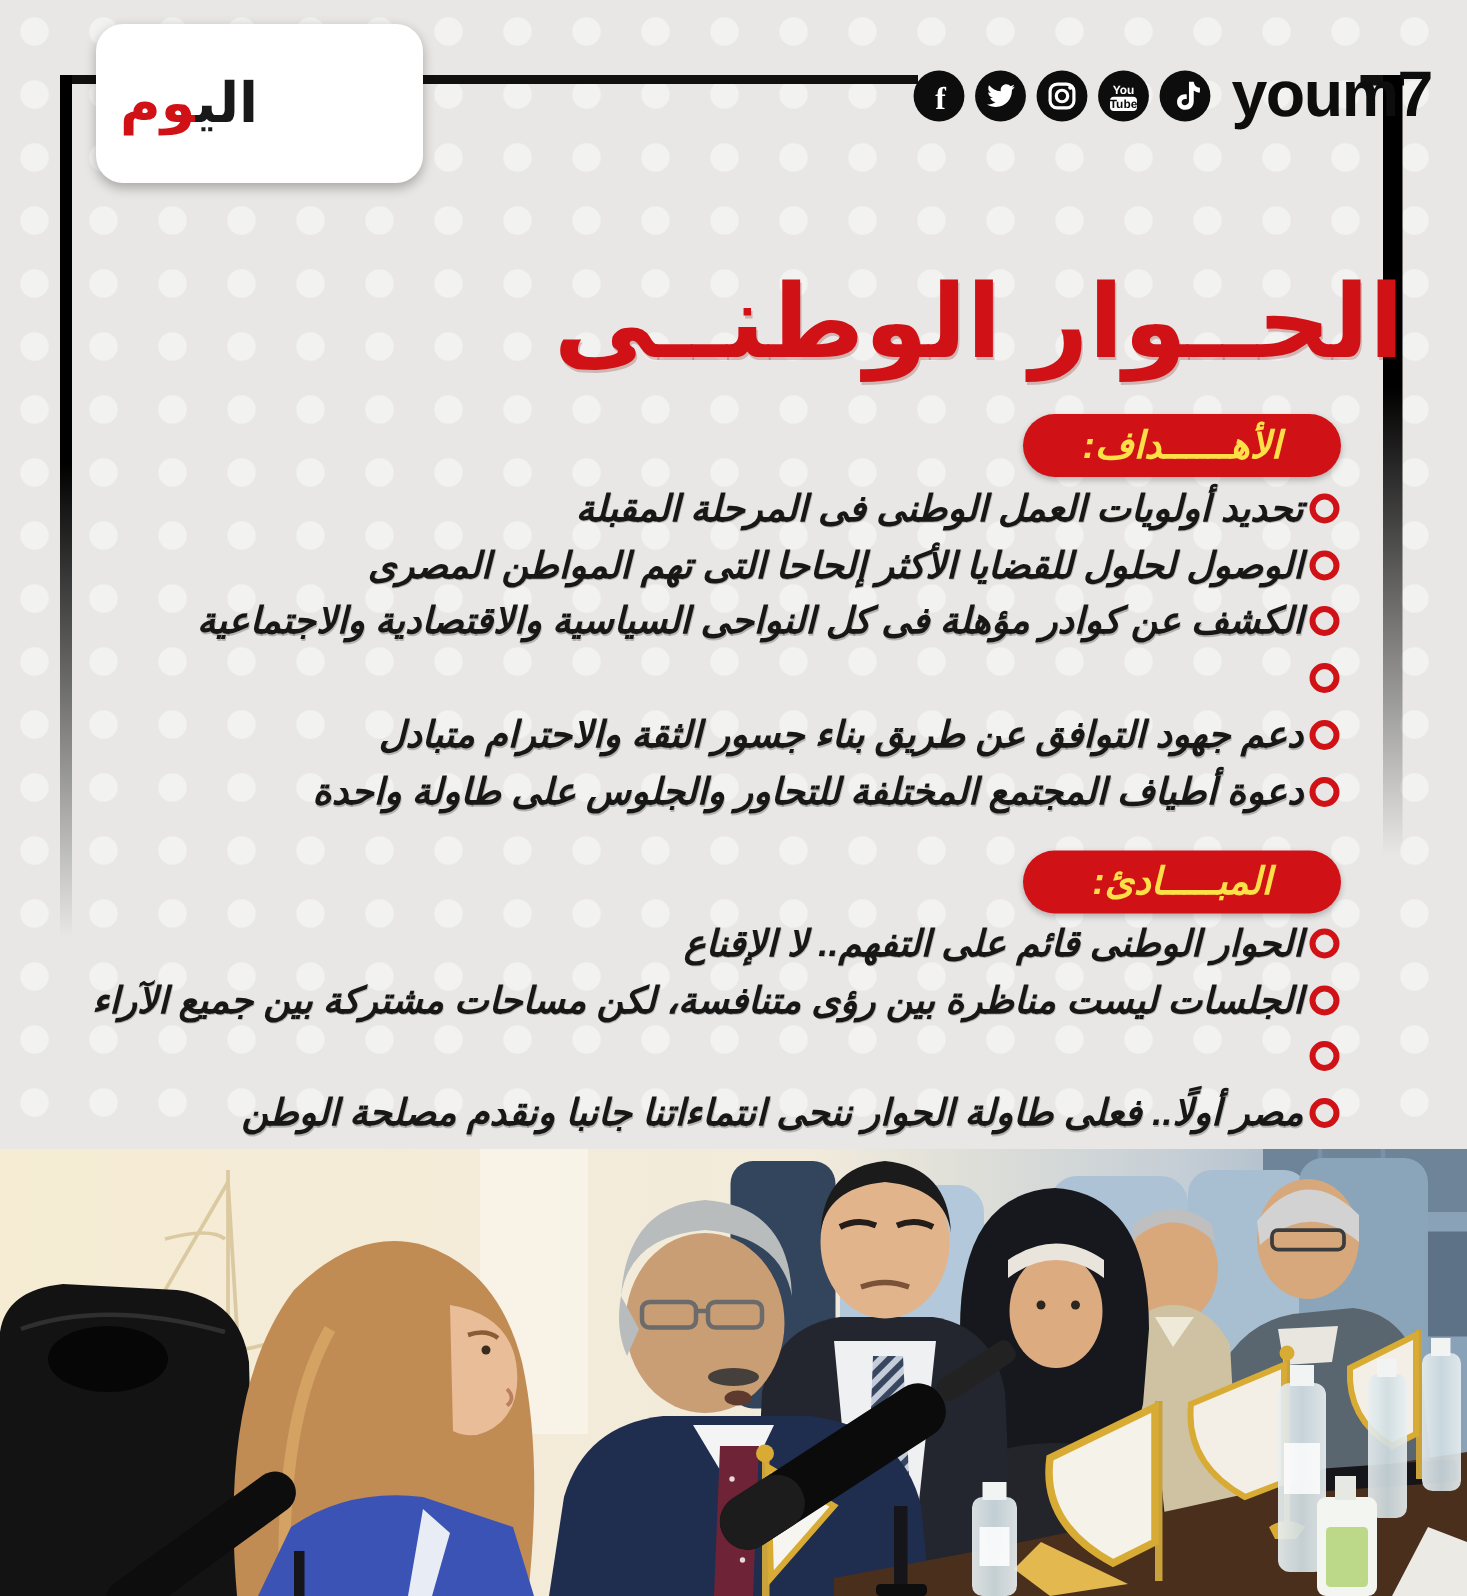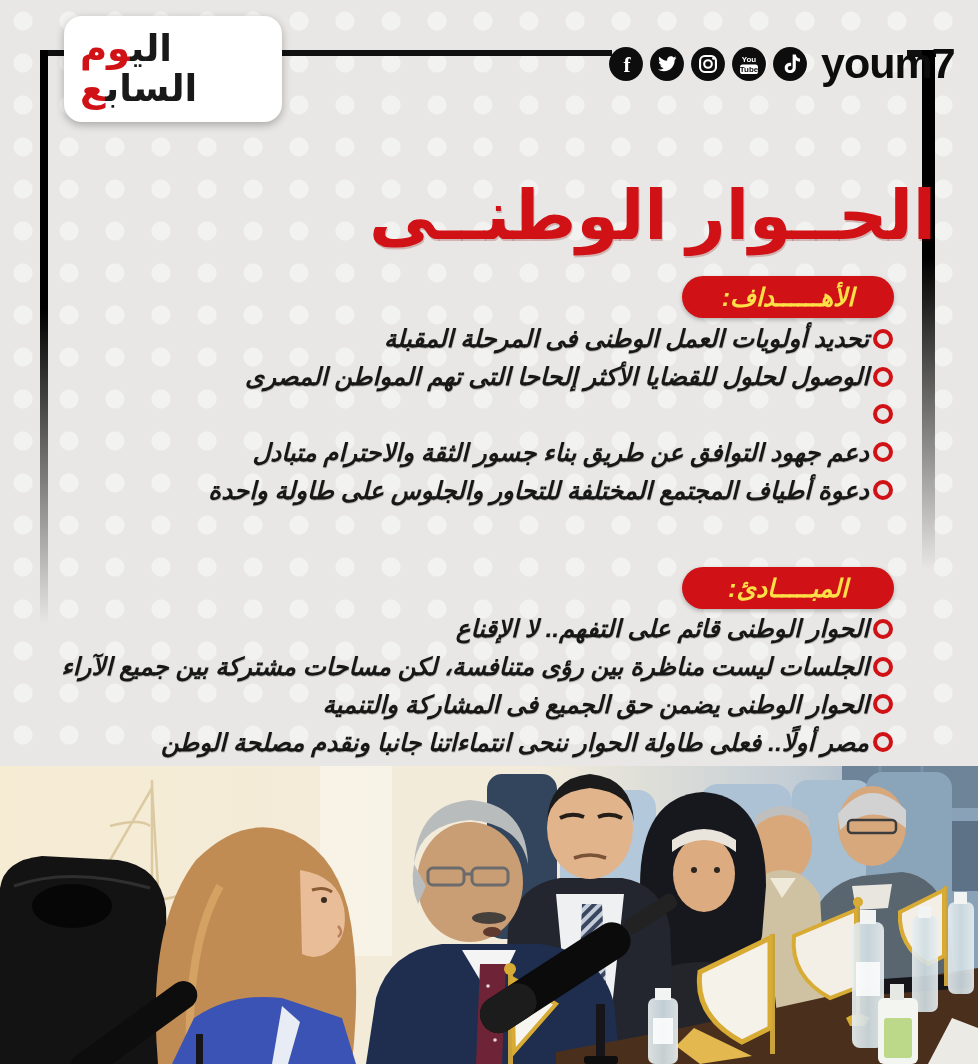--- a/index.html
+++ b/index.html
@@ -55,21 +55,20 @@
 
 <div class="page">
 
   <div class="frame-top"></div>
   <div class="frame-left"></div>
   <div class="frame-right-h"></div>
   <div class="frame-right-v"></div>
 
   <div class="logo">
     <div class="l"><span>الي</span><span class="red">وم</span></div>
-    <div class="l"><span>الساب</span><span class="red">ع</span></div>
   </div>
 
   <div class="social">
     <svg width="36" height="36" viewBox="0 0 34 34">
       <circle cx="17" cy="17" r="16" fill="#0d0d0d"></circle>
       <text x="18" y="25" text-anchor="middle" fill="#fff" font-size="20" font-weight="bold" font-family="Liberation Serif, serif">f</text>
     </svg>
     <svg width="36" height="36" viewBox="0 0 34 34">
       <circle cx="17" cy="17" r="16" fill="#0d0d0d"></circle>
       <path fill="#fff" d="M26 11.2c-.6.3-1.3.5-2 .6.7-.4 1.3-1.1 1.5-1.9-.7.4-1.4.7-2.2.9-.6-.7-1.6-1.2-2.6-1.2-2 0-3.6 1.6-3.6 3.6 0 .3 0 .6.1.8-3-.2-5.6-1.6-7.4-3.8-.3.5-.5 1.1-.5 1.8 0 1.2.6 2.3 1.6 3-.6 0-1.1-.2-1.6-.4v.1c0 1.7 1.2 3.2 2.9 3.5-.3.1-.6.1-1 .1-.2 0-.5 0-.7-.1.5 1.4 1.8 2.5 3.4 2.5-1.2 1-2.8 1.6-4.5 1.6h-.9c1.6 1 3.5 1.6 5.5 1.6 6.6 0 10.2-5.5 10.2-10.2v-.5c.7-.5 1.3-1.2 1.8-2z"></path>
@@ -100,20 +99,24 @@
     <div class="item">
         <span class="bullet"></span>
         <span class="item-text">تحديد أولويات العمل الوطنى فى المرحلة المقبلة</span>
       </div>
     <div class="item">
         <span class="bullet"></span>
         <span class="item-text">الوصول لحلول للقضايا الأكثر إلحاحا التى تهم المواطن المصرى</span>
       </div>
     <div class="item">
         <span class="bullet"></span>
+        <span class="item-text">الكشف عن كوادر مؤهلة فى كل النواحى السياسية والاقتصادية والاجتماعية</span>
+      </div>
+    <div class="item">
+        <span class="bullet"></span>
       </div>
     <div class="item">
         <span class="bullet"></span>
         <span class="item-text">دعم جهود التوافق عن طريق بناء جسور الثقة والاحترام متبادل</span>
       </div>
     <div class="item">
         <span class="bullet"></span>
         <span class="item-text">دعوة أطياف المجتمع المختلفة للتحاور والجلوس على طاولة واحدة</span>
       </div>
   </div>
@@ -123,21 +126,20 @@
     <div class="item">
         <span class="bullet"></span>
         <span class="item-text">الحوار الوطنى قائم على التفهم.. لا الإقناع</span>
       </div>
     <div class="item">
         <span class="bullet"></span>
         <span class="item-text">الجلسات ليست مناظرة بين رؤى متنافسة، لكن مساحات مشتركة بين جميع الآراء</span>
       </div>
     <div class="item">
         <span class="bullet"></span>
-        <span class="item-text">الحوار الوطنى يضمن حق الجميع فى المشاركة والتنمية</span>
       </div>
     <div class="item">
         <span class="bullet"></span>
         <span class="item-text">مصر أولًا.. فعلى طاولة الحوار ننحى انتماءاتنا جانبا ونقدم مصلحة الوطن</span>
       </div>
   </div>
 
   <svg class="photo" viewBox="0 0 978 298">
     <defs>
       <linearGradient id="wall" x1="0" y1="0" x2="1" y2="0">

